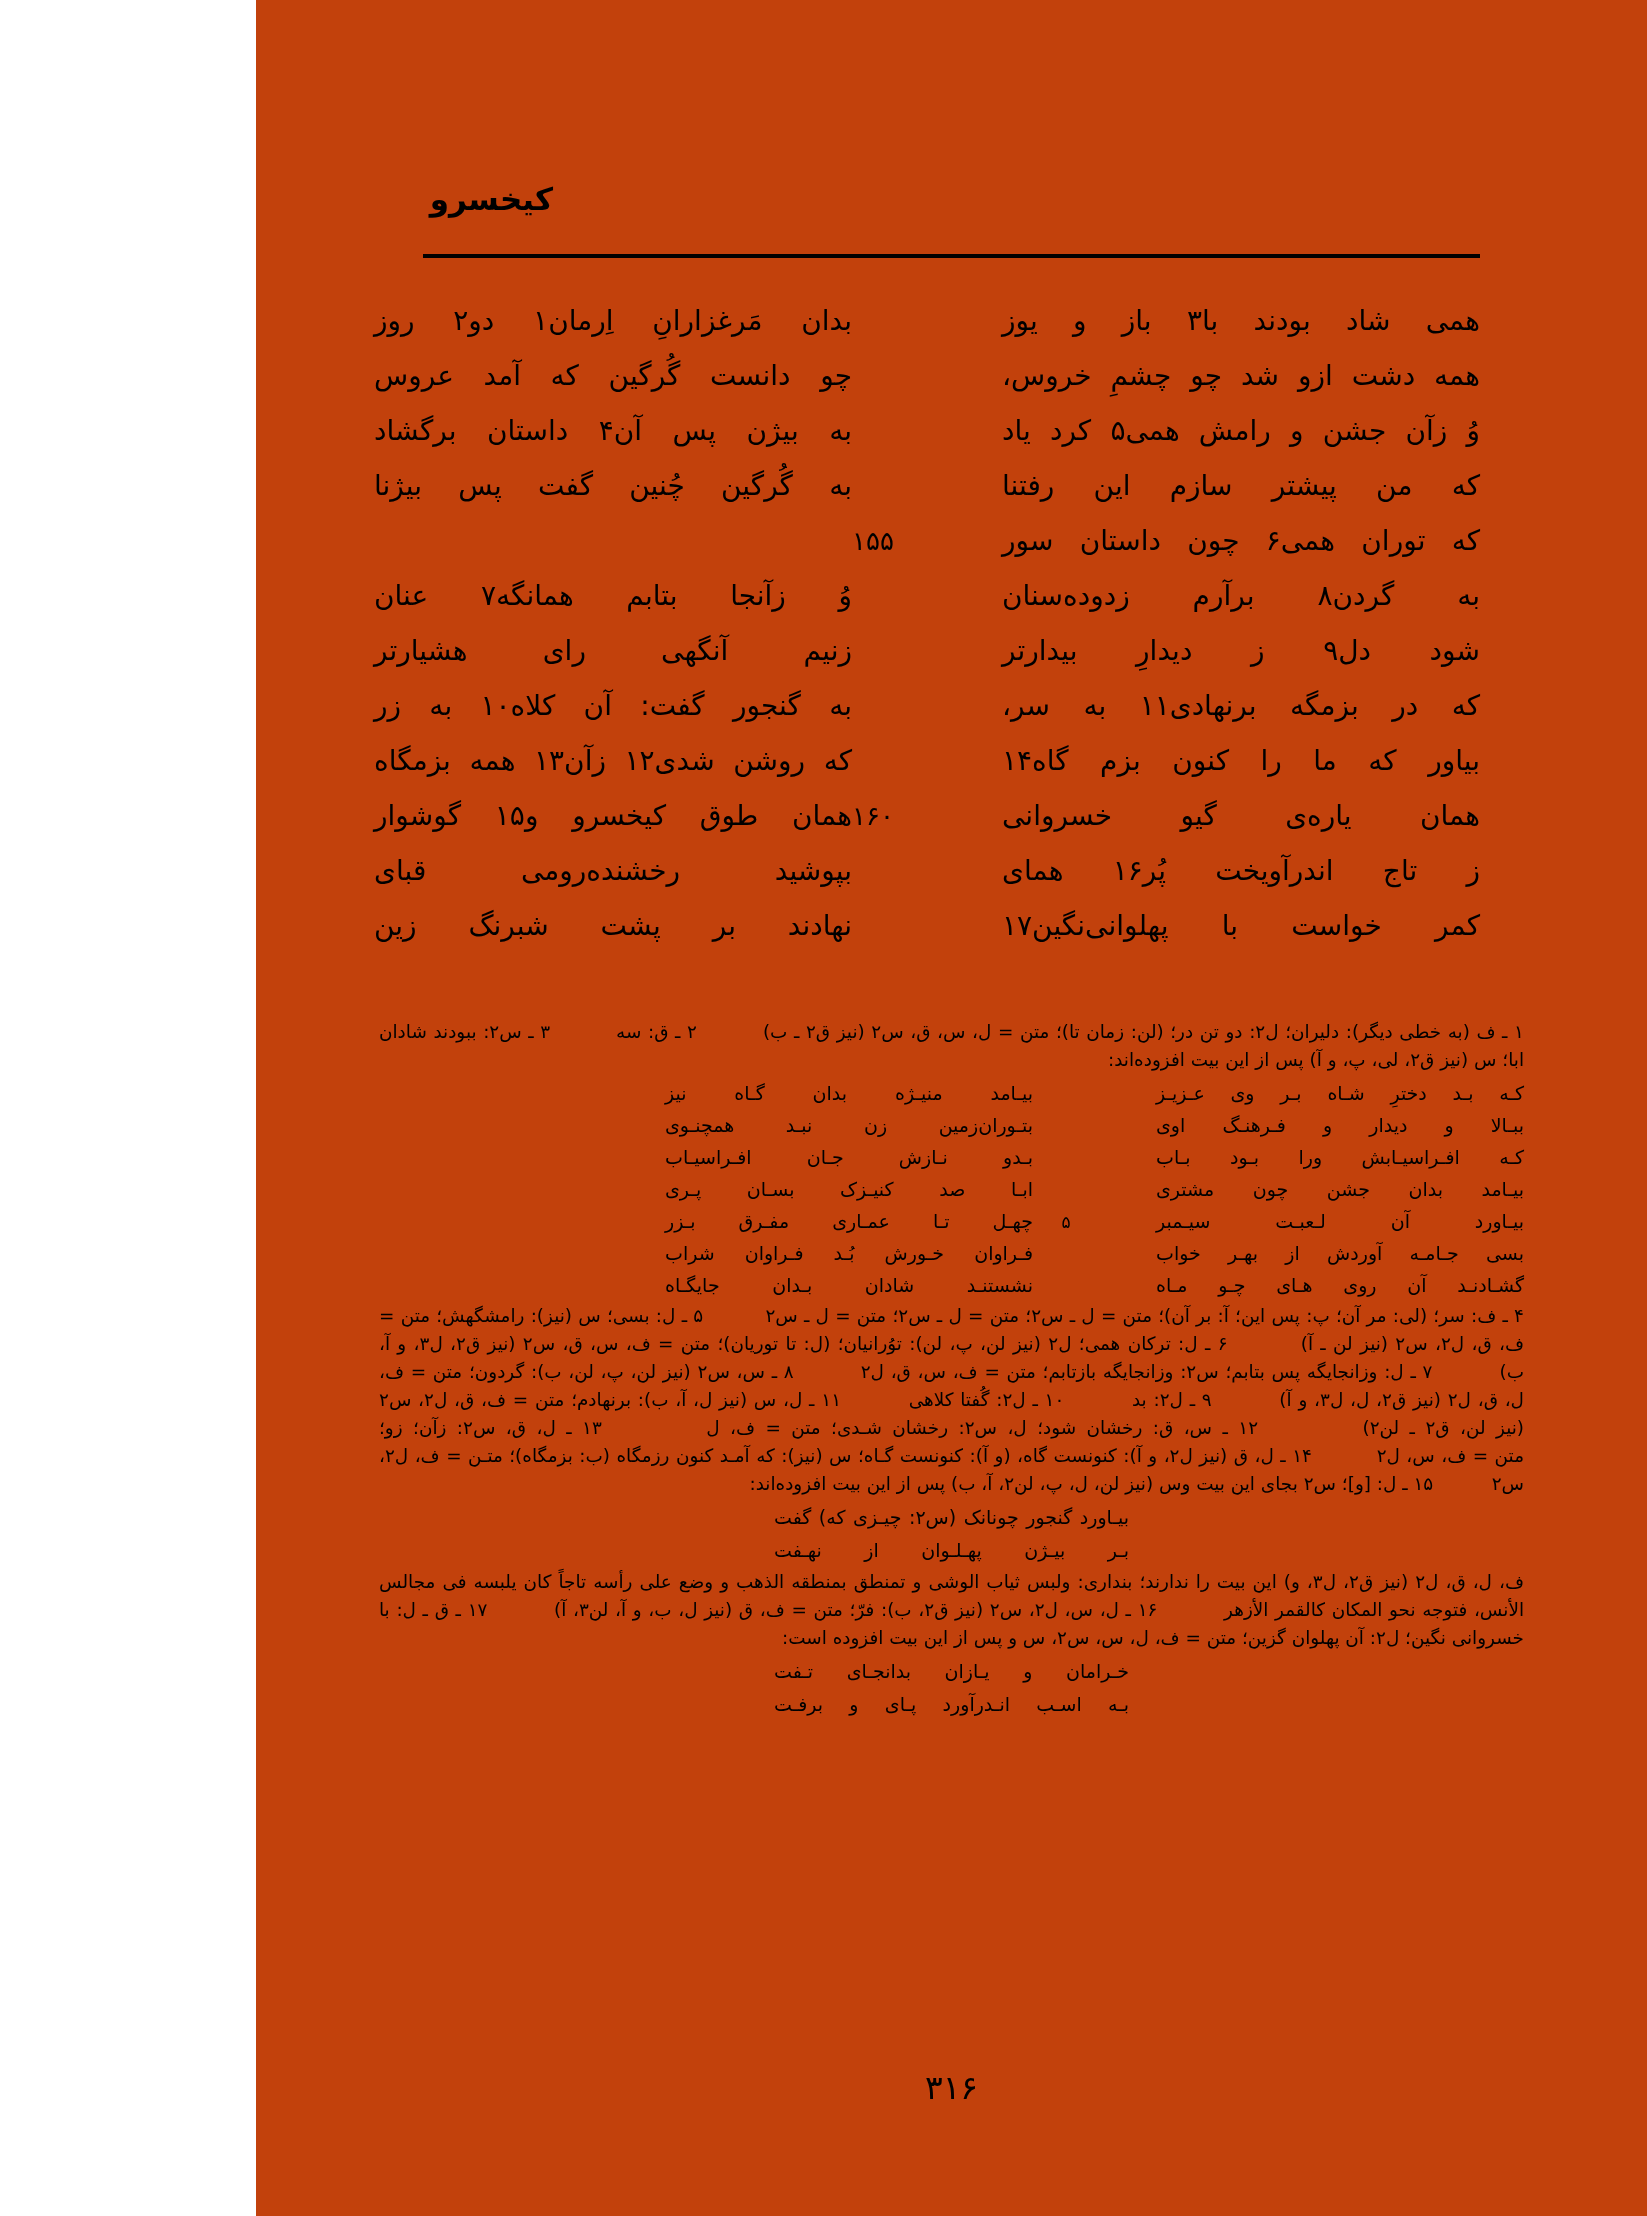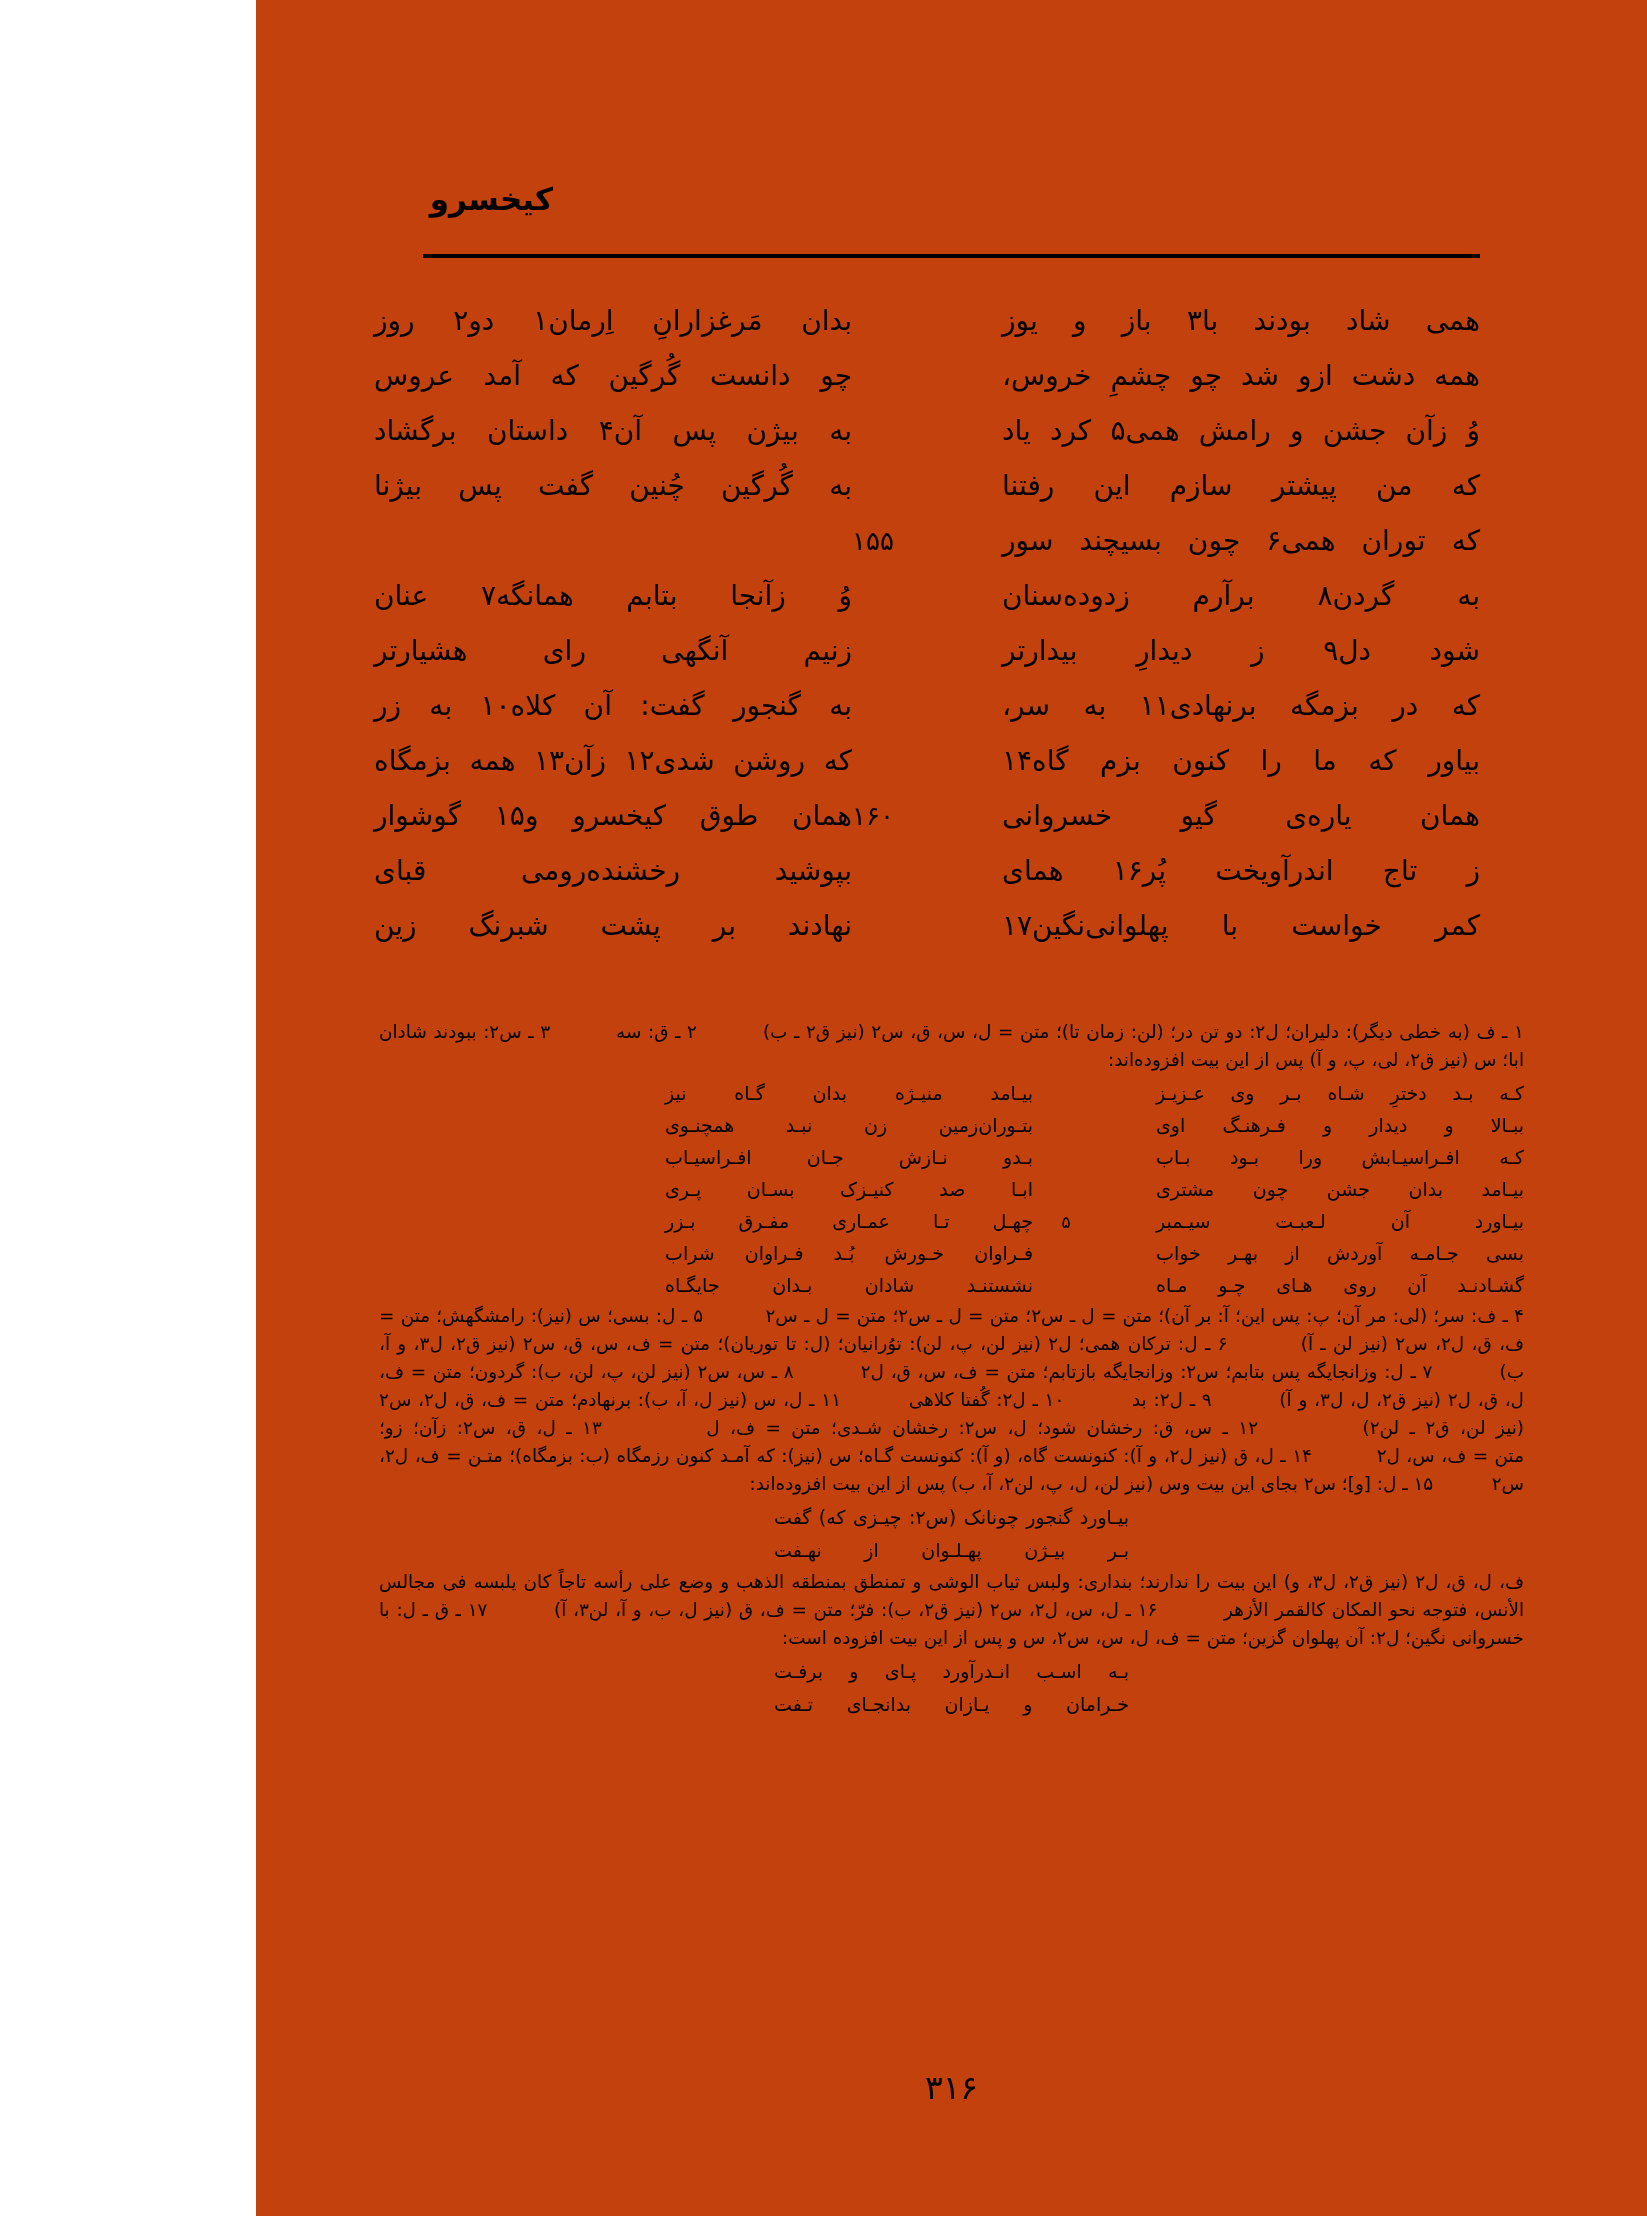--- a/index.html
+++ b/index.html
@@ -186,21 +186,21 @@
       <div class="hemi h2">به بیژن پس آن۴ داستان برگشاد</div>
     </div>
 
     <div class="vrow">
       <div class="hemi h1">که من پیشتر سازم این رفتنا</div>
       <div class="vnum"></div>
       <div class="hemi h2">به گُرگین چُنین گفت پس بیژنا</div>
     </div>
 
     <div class="vrow">
-      <div class="hemi h1">که توران همی۶ چون بسیچند سور</div>
+      <div class="hemi h1">که توران همی۶ چون داستان سور</div>
       <div class="vnum">۱۵۵</div>
     </div>
 
     <div class="vrow">
       <div class="hemi h1">به گردن۸ برآرم زدوده‌سنان</div>
       <div class="vnum"></div>
       <div class="hemi h2">وُ زآنجا بتابم همانگه۷ عنان</div>
     </div>
 
     <div class="vrow">
@@ -300,25 +300,25 @@
         <div class="ihemi">بـر بیـژن پهـلـوان از نهـفت</div>
       </div>
     </div>
 
     <div class="app-line">ف، ل، ق، ل۲ (نیز ق۲، ل۳، و) این بیت را ندارند؛ بنداری: ولبس ثیاب الوشی و تمنطق بمنطقه الذهب و وضع علی رأسه تاجاً کان یلبسه فی مجالس</div>
     <div class="app-line">الأنس، فتوجه نحو المکان کالقمر الأزهر          ۱۶ ـ ل، س، ل۲، س۲ (نیز ق۲، ب): فرّ؛ متن = ف، ق (نیز ل، ب، و آ، لن۳، آ)          ۱۷ ـ ق ـ ل: با</div>
     <div class="app-line nojust">خسروانی نگین؛ ل۲: آن پهلوان گزین؛ متن = ف، ل، س، س۲، س و پس از این بیت افزوده است:</div>
 
     <div class="insert narrow">
       <div class="single-couplet">
+        <div class="ihemi">خـرامان و یـازان بدانجـای تـفت</div>
+      </div>
+      <div class="single-couplet">
         <div class="ihemi">بـه اسـب انـدرآورد پـای و برفـت</div>
       </div>
-      <div class="single-couplet">
-        <div class="ihemi">خـرامان و یـازان بدانجـای تـفت</div>
-      </div>
     </div>
 
   </div>
 
   <div class="folio">۳۱۶</div>
 
 </div>
 
 
 </body></html>

